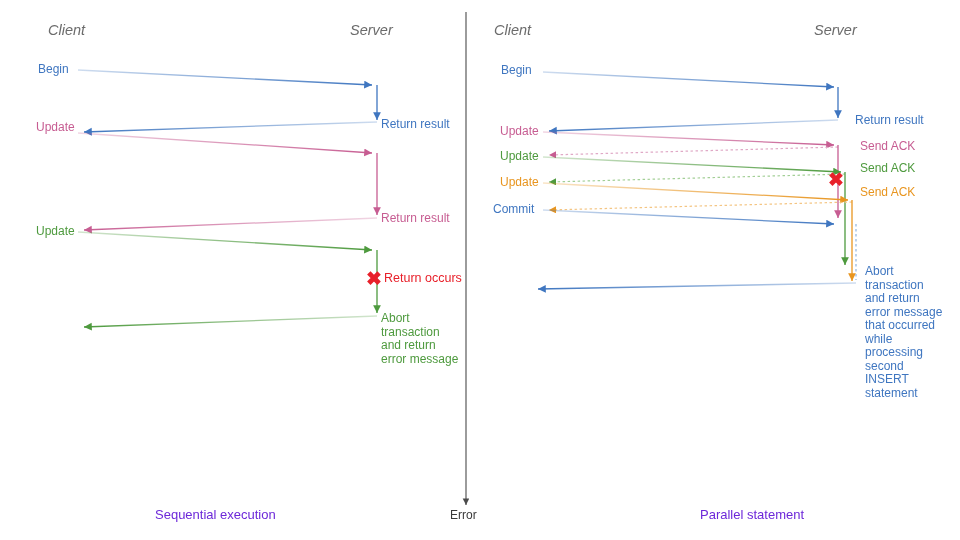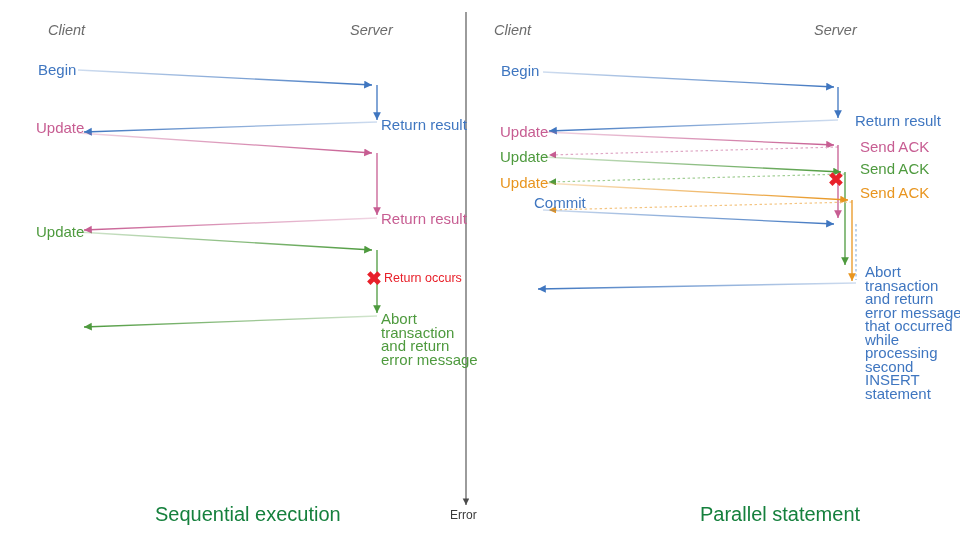--- a/index.html
+++ b/index.html
@@ -2,22 +2,22 @@
 <html><head>
 <meta charset="utf-8">
 <style>
   html,body{margin:0;padding:0;background:#ffffff;}
   body{width:960px;height:540px;overflow:hidden;
        font-family:"Liberation Sans","DejaVu Sans",sans-serif;}
   #stage{position:relative;width:960px;height:540px;background:#fff;}
   svg#canvas{position:absolute;left:0;top:0;width:960px;height:540px;}
   .lbl{position:absolute;white-space:pre;line-height:13.5px;}
   .hdr{font-style:italic;font-size:14.5px;color:#6b6b6b;}
-  .caption{font-size:20px;color:#15803d;}
-  .msg{font-size:15px;}
+  .caption{font-size:13px;color:#6d28d9;}
+  .msg{font-size:12px;}
   .timelbl{font-size:12px;color:#3a3a3a;}
   .errlbl{font-size:12.5px;color:#e8202a;font-weight:400;}
   .xmark{position:absolute;font-size:19px;font-weight:bold;color:#e8202a;
          font-family:"Liberation Sans",sans-serif;line-height:19px;}
 </style>
 </head>
 <body>
 
 <div id="stage">
 
@@ -143,21 +143,21 @@
 
   <div class="lbl caption" style="left:155px;top:508px;">Sequential execution</div>
 
   <div class="lbl hdr" style="left:494px;top:24px;">Client</div>
   <div class="lbl hdr" style="left:814px;top:24px;">Server</div>
 
   <div class="lbl msg" style="left:501px;top:64px;color:#3f76c0;">Begin</div>
   <div class="lbl msg" style="left:500px;top:125px;color:#c75d92;">Update</div>
   <div class="lbl msg" style="left:500px;top:150px;color:#4e9a3e;">Update</div>
   <div class="lbl msg" style="left:500px;top:176px;color:#e8951f;">Update</div>
-  <div class="lbl msg" style="left:493px;top:196px;color:#3f76c0;margin-left:41px;">Commit</div>
+  <div class="lbl msg" style="left:493px;top:203px;color:#3f76c0;">Commit</div>
 
   <div class="lbl msg" style="left:855px;top:114px;color:#3f76c0;">Return result</div>
   <div class="lbl msg" style="left:860px;top:140px;color:#c75d92;">Send ACK</div>
   <div class="lbl msg" style="left:860px;top:162px;color:#4e9a3e;">Send ACK</div>
   <div class="lbl msg" style="left:860px;top:186px;color:#e8951f;">Send ACK</div>
 
   <div class="xmark" style="left:828px;top:170px;">✖</div>
 
   <div class="lbl msg" style="left:865px;top:265px;color:#3f76c0;">Abort
 transaction

